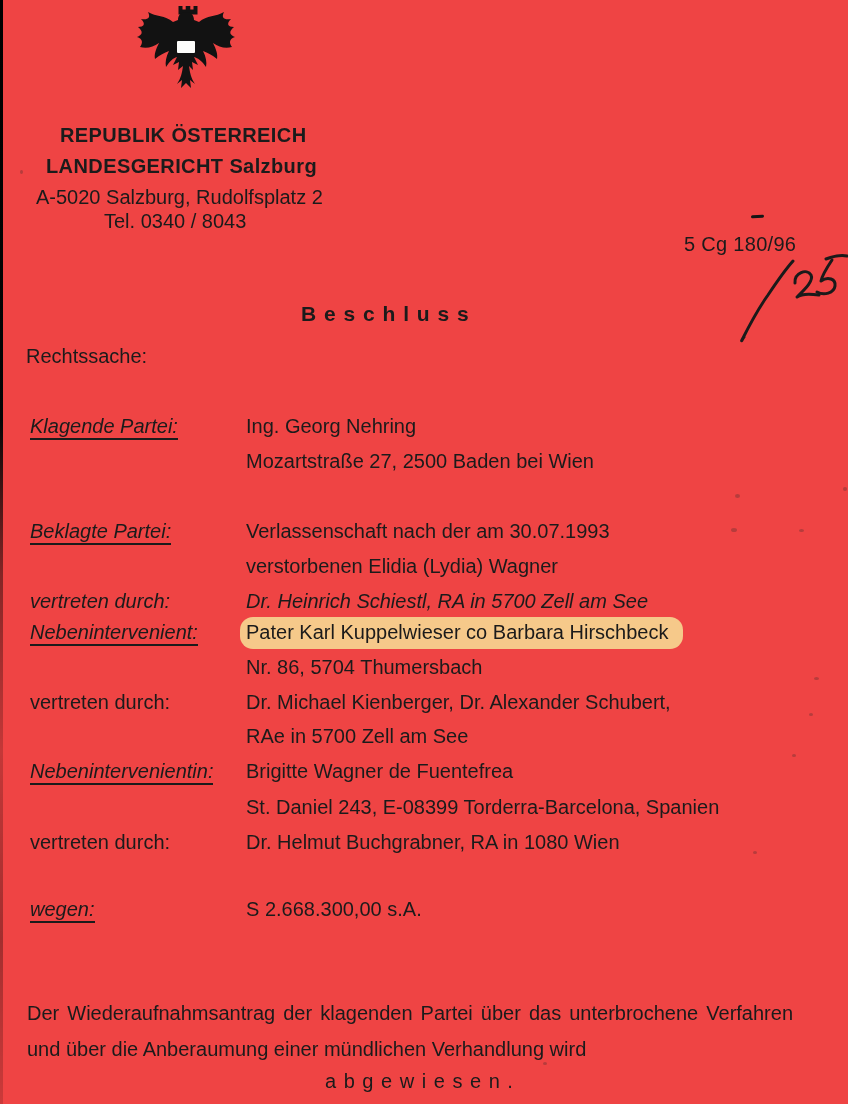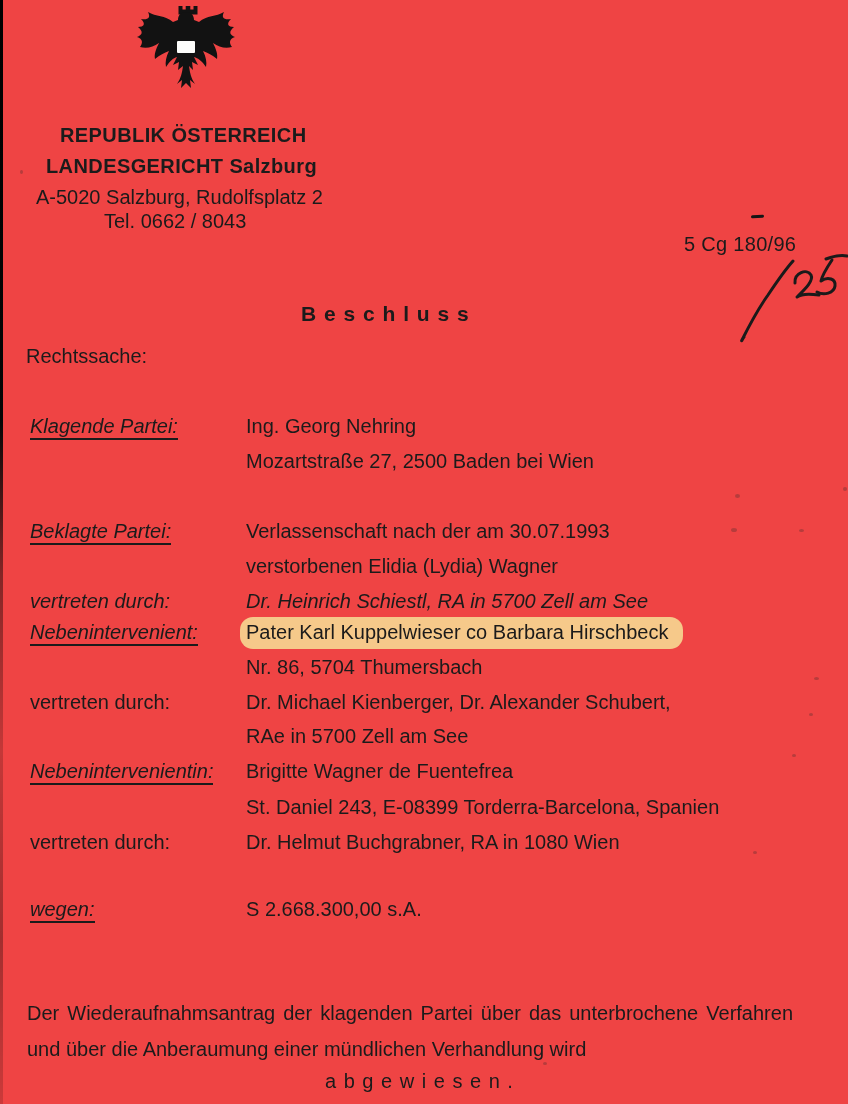--- a/index.html
+++ b/index.html
@@ -53,21 +53,21 @@
     <svg width="100" height="98" viewBox="0 0 100 96">
       <path fill="#121212" d="M42.5,1 h4 v3.5 h3.2 V1 h4.6 v3.5 h3.2 V1 h4 v8.5 h-19 z"></path>
       <path fill="#121212" d="M50,7 C45,7 42,10 42,15 L37,17 C29,10 20,12 12,7 C15,13 12,15 5,14 C10,19 8,22 2,22 C8,27 6,30 1,32 C7,34 7,38 4,42 C11,44 17,42 23,38 C20,44 18,49 19,54 C24,50 28,48 33,46 C30,52 29,57 30,62 C34,56 37,53 41,52 L37,60 L43,57 L42,65 L47,61 C46,68 45,73 41,79 L46,75 L45,83 L50,78 L55,83 L54,75 L59,79 C55,73 54,68 53,61 L57,65 L56,57 L62,60 L58,52 C62,53 66,56 70,62 C71,57 70,52 67,46 C72,48 76,50 81,54 C82,49 80,44 77,38 C83,42 89,44 96,42 C93,38 93,34 99,32 C94,30 92,27 98,22 C92,22 90,19 95,14 C88,15 85,13 88,7 C80,12 71,10 63,17 L58,15 C58,10 55,7 50,7 Z"></path>
       <rect x="41" y="36" width="18" height="12" rx="1" fill="#fdfdfb"></rect>
     </svg>
   </div>
 
   <div class="abs hdr-bold" style="left:60px;top:124px;">REPUBLIK ÖSTERREICH</div>
   <div class="abs hdr-bold" style="left:46px;top:155px;">LANDESGERICHT Salzburg</div>
   <div class="abs hdr-reg" style="left:36px;top:186px;">A-5020 Salzburg, Rudolfsplatz 2</div>
-  <div class="abs hdr-reg" style="left:104px;top:210px;">Tel. 0662 / 8043</div>
+  <div class="abs hdr-reg" style="left:104px;top:210px;">Tel. 0340 / 8043</div>
 
   <div class="case-dash"></div>
   <div class="abs case-number" style="left:684px;top:233px;">5 Cg 180/96</div>
 
   <div class="abs" style="left:680px;top:243px;">
     <svg width="168" height="135" viewBox="0 0 168 135" fill="none" stroke="#1a1a1a" stroke-linecap="round" stroke-linejoin="round">
       <path d="M64,94 C62,97 61,99 62,97 C68,85 78,66 88,52 C96,40 105,27 113,18" stroke-width="3"></path>
       <path d="M115,40 C114,30 127,25 131,32 C134,38 124,47 117,54 C122,50 132,51 139,52" stroke-width="3"></path>
       <path d="M152,17 C146,26 142,33 141,38 C148,33 156,36 155,43 C154,50 144,53 137,49" stroke-width="3"></path>
       <path d="M146,16 C154,13 162,12 167,13" stroke-width="3"></path>

